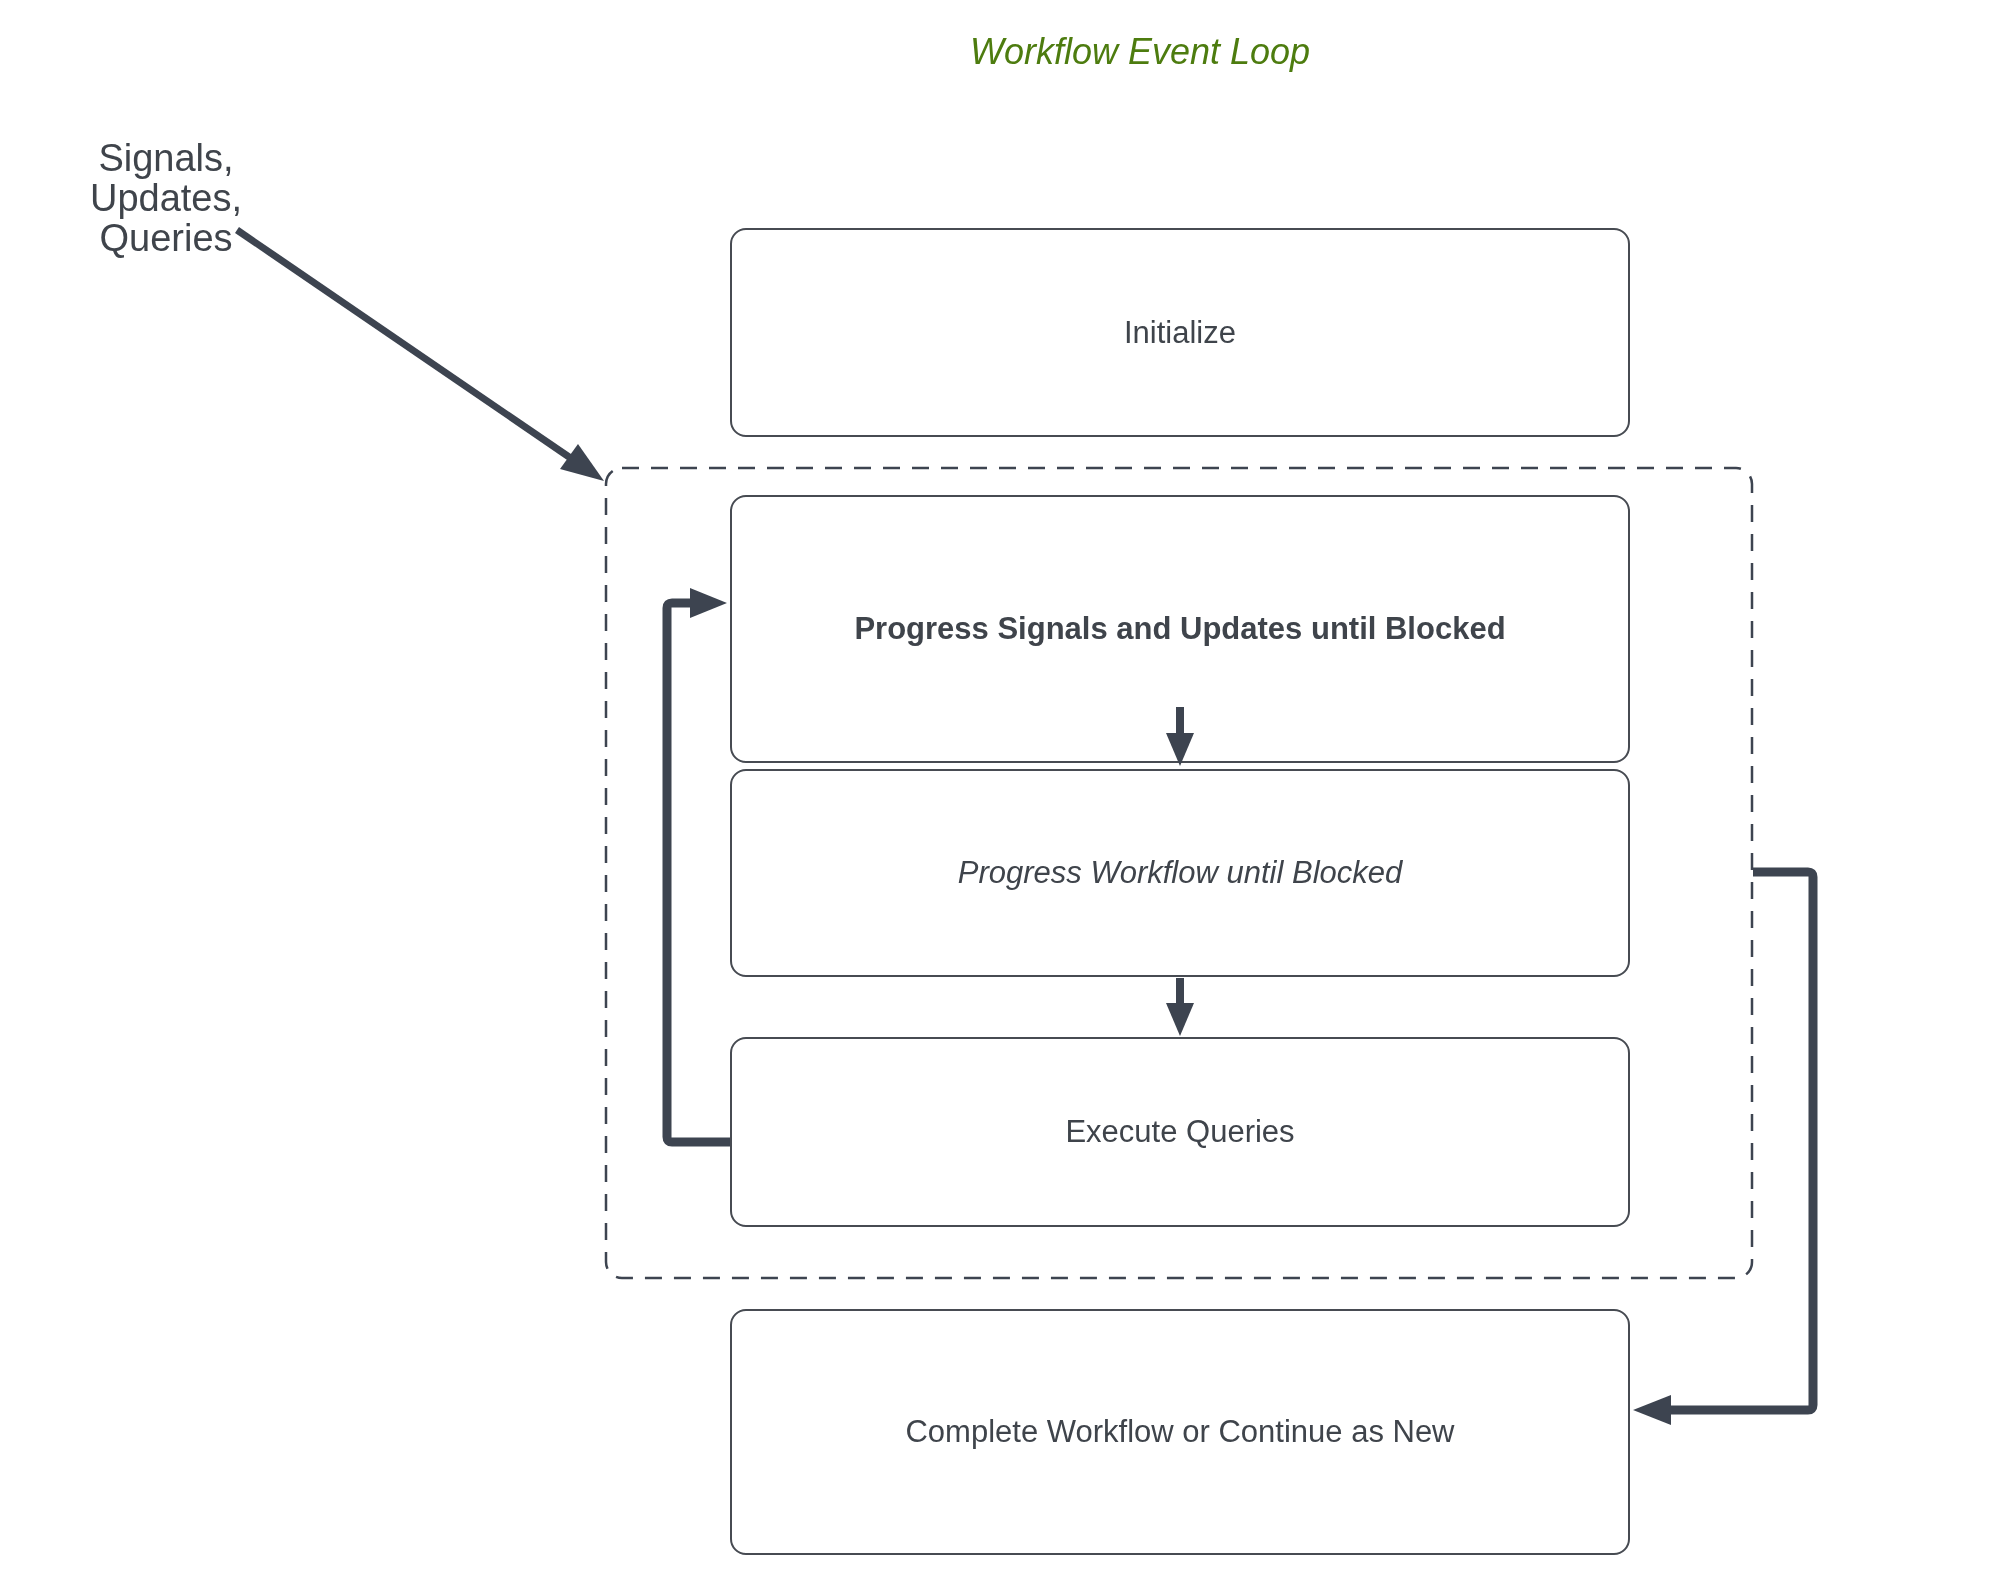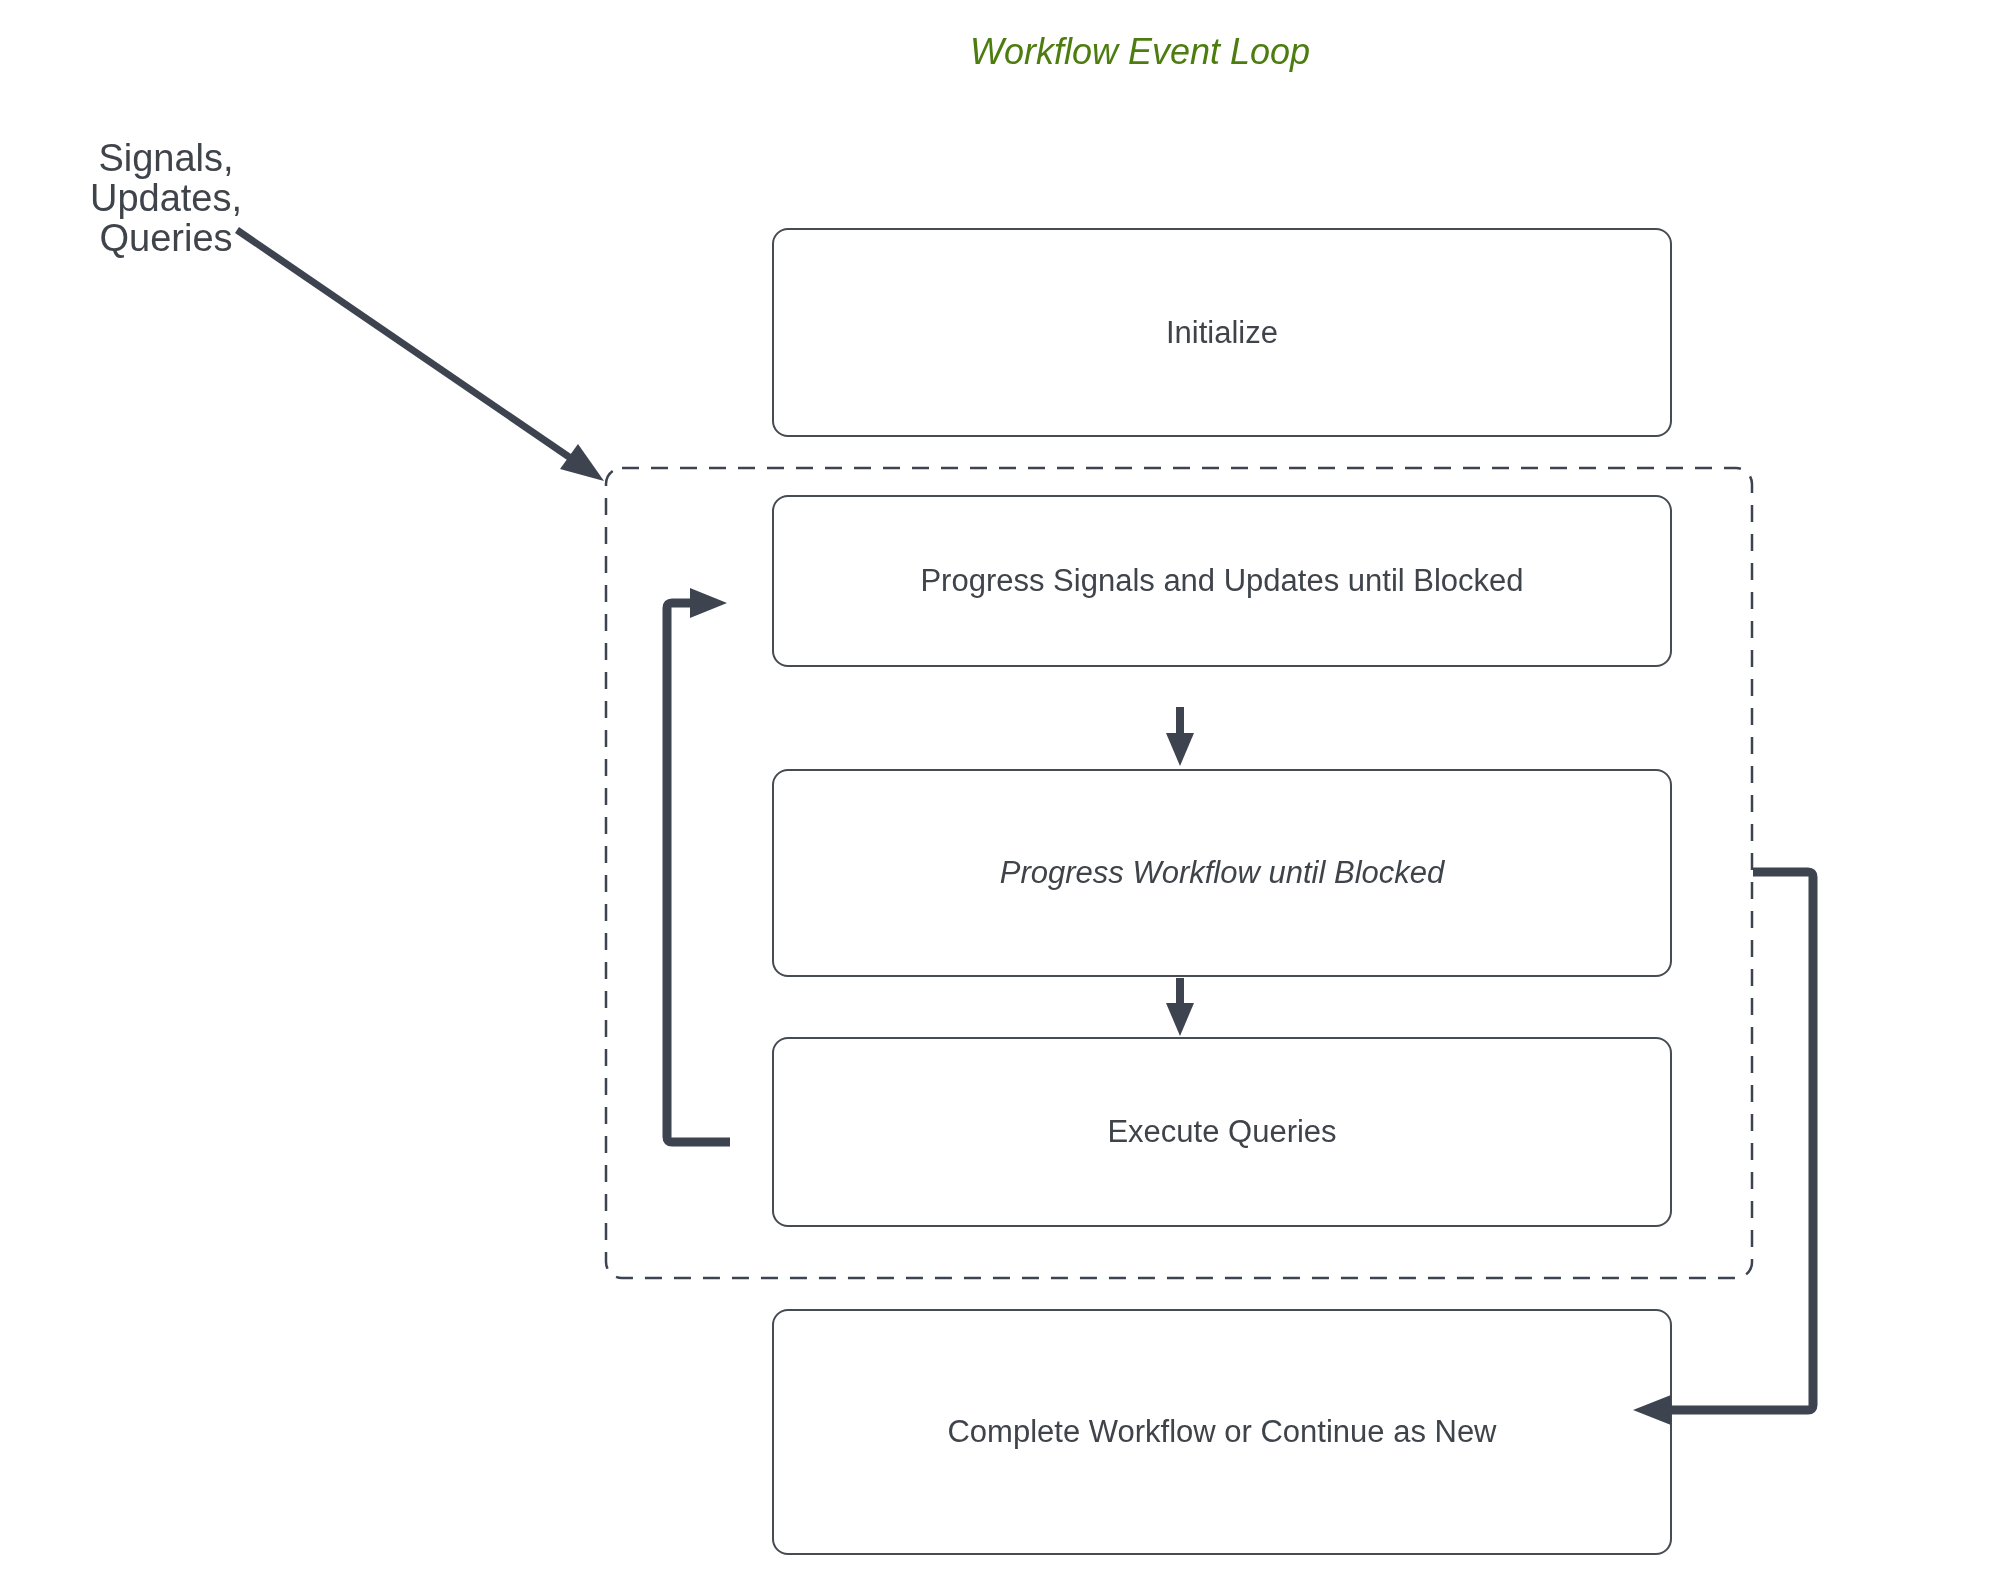--- a/index.html
+++ b/index.html
@@ -31,36 +31,36 @@
     left: 20px;
     top: 138px;
     width: 292px;
     text-align: center;
     font-size: 38px;
     line-height: 40px;
     color: #3f444b;
   }
   .node {
     position: absolute;
-    left: 772px;
+    left: 730px;
     width: 900px;
     box-sizing: border-box;
     border: 2px solid #474b52;
     border-radius: 16px;
     background: #ffffff;
     display: flex;
     align-items: center;
     justify-content: center;
     text-align: center;
     font-size: 31px;
     color: #3f444b;
     padding: 0 30px;
   }
   .node-initialize        { top: 228px;  height: 209px; }
-  .node-progress-signals  { top: 495px;  height: 172px; }
+  .node-progress-signals  { top: 495px;  height: 268px; font-weight: bold; }
   .node-progress-workflow { top: 769px;  height: 208px; font-style: italic; }
   .node-execute-queries   { top: 1037px; height: 190px; }
   .node-complete          { top: 1309px; height: 246px; }
   .connector-layer {
     position: absolute;
     left: 0;
     top: 0;
     width: 2006px;
     height: 1576px;
     pointer-events: none;

